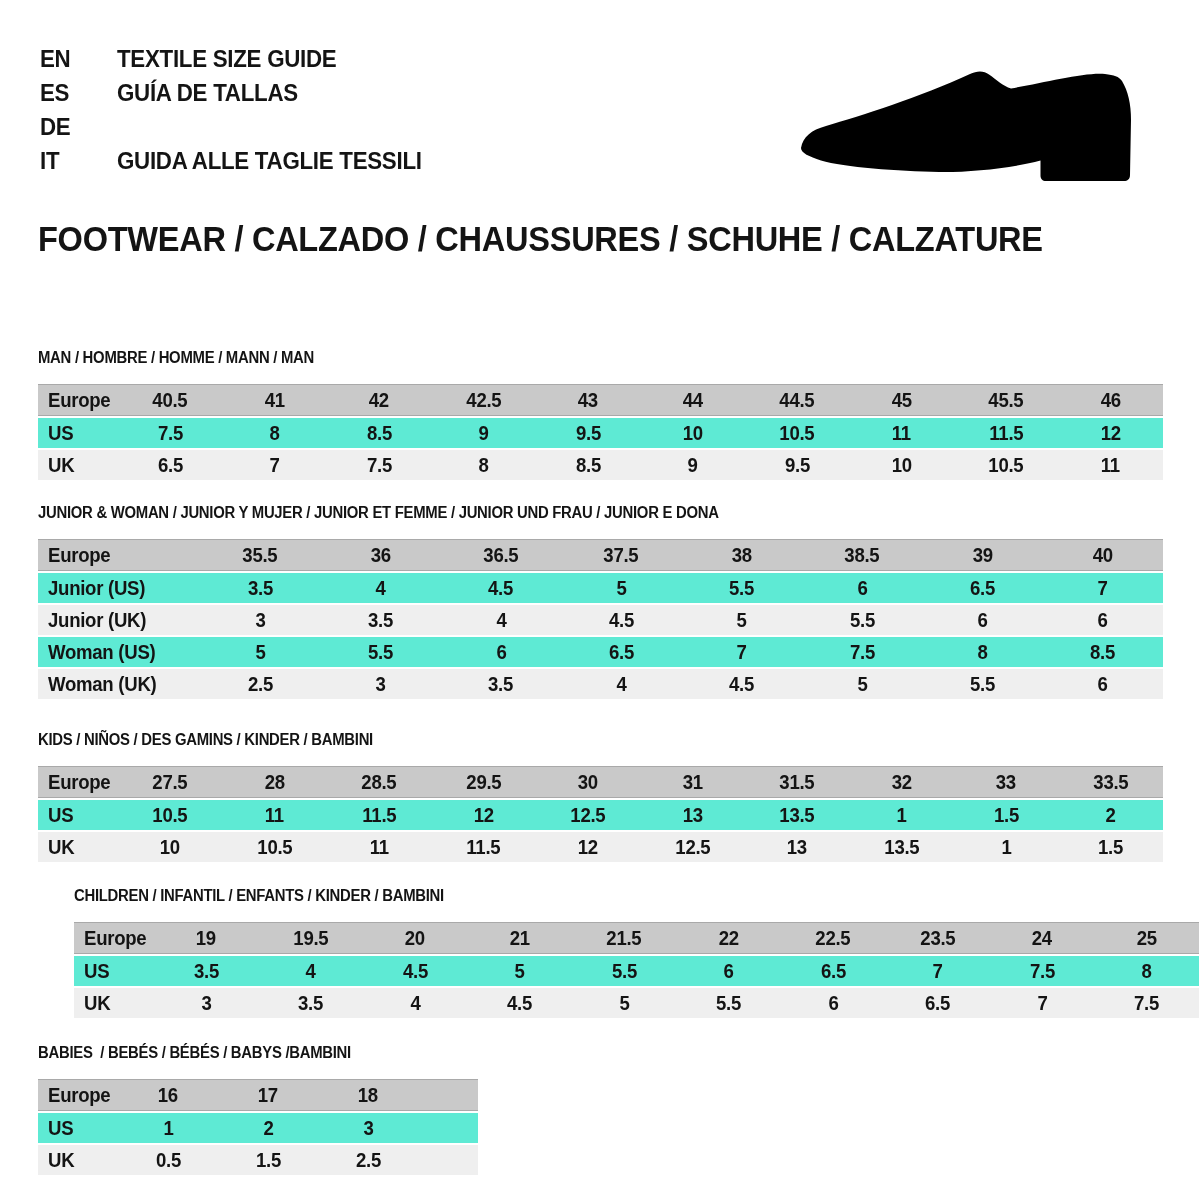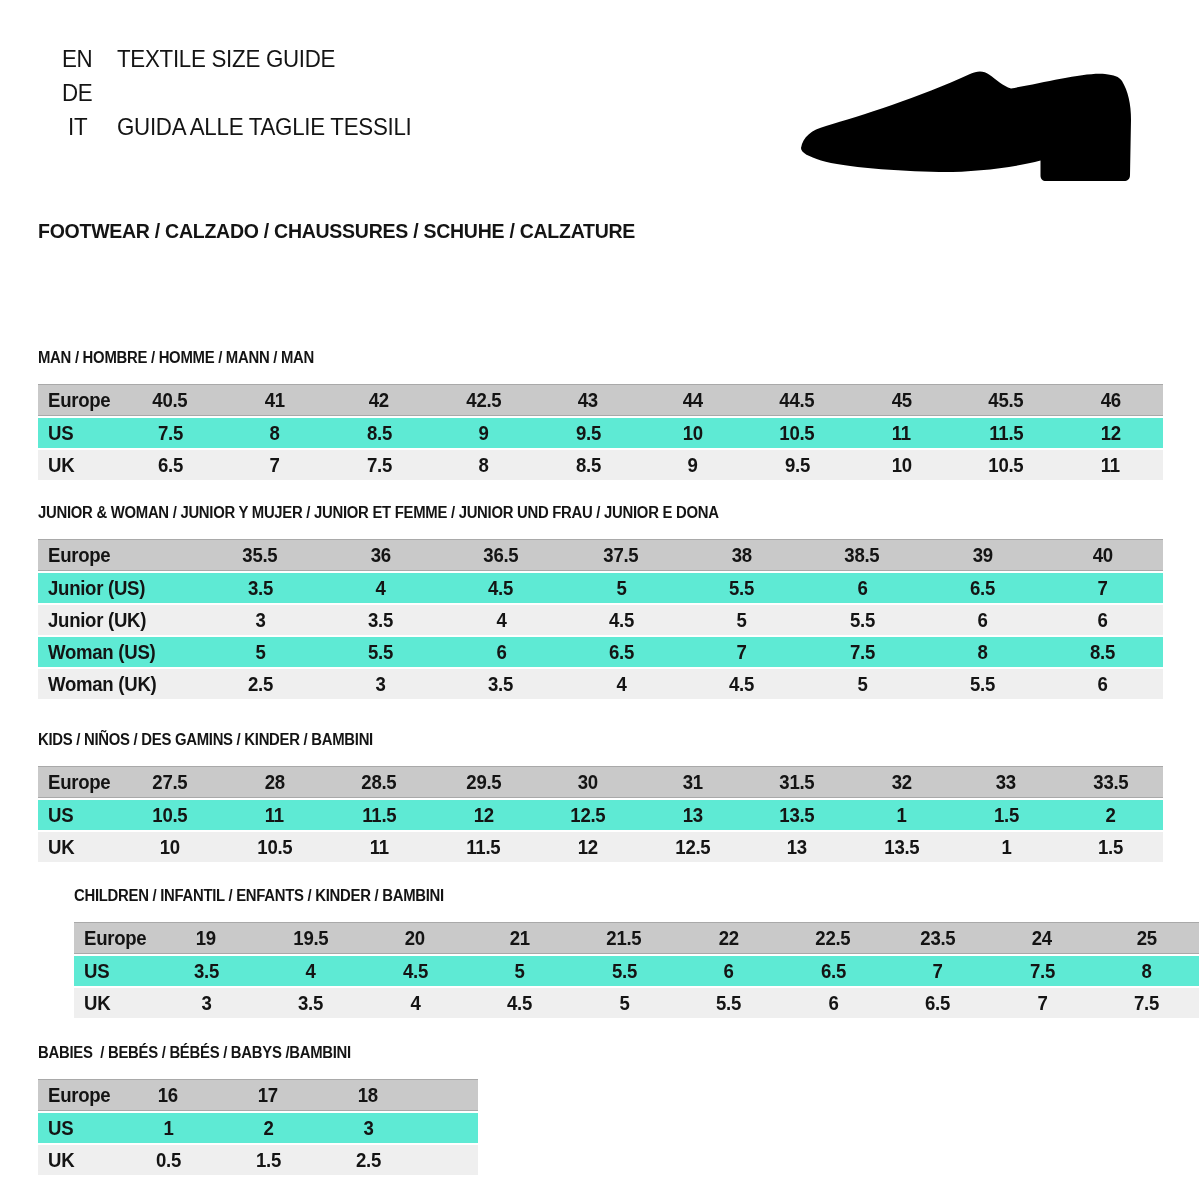--- a/index.html
+++ b/index.html
@@ -16,25 +16,25 @@
     position: relative;
     overflow: hidden;
     font-family: "Liberation Sans", sans-serif;
     color: var(--text);
   }
   .cond  { display: inline-block; transform: scaleX(.93); transform-origin: 0 50%; white-space: pre; }
   .condc { display: inline-block; transform: scaleX(.93); transform-origin: 50% 50%; white-space: pre; }
 
   
   .lang-block { position: absolute; left: 40px; top: 42px; }
-  .lang-row { display: flex; height: 34px; align-items: center; font-size: 24px; font-weight: normal; letter-spacing: -0.3px; text-align: center; }
+  .lang-row { display: flex; height: 34px; align-items: center; font-size: 24px; font-weight: bold; letter-spacing: -0.3px; }
   .lang-code { width: 77px; flex: none; }
 
   
-  .category-line { position: absolute; left: 38px; top: 219px; font-size: 21px; font-weight: bold; letter-spacing: -0.3px; }
+  .category-line { position: absolute; left: 38px; top: 219px; font-size: 35px; font-weight: bold; letter-spacing: -0.3px; }
 
   
   .shoe-wrap { position: absolute; left: 798px; top: 60px; width: 342px; height: 128px; }
   .shoe-wrap svg { display: block; width: 100%; height: 100%; }
 
   
   .section { position: absolute; left: 38px; }
   .sec-heading { font-size: 16px; line-height: 20px; height: 20px; font-weight: bold; letter-spacing: -0.3px; margin-bottom: 16px; }
   .size-table { width: 1125px; font-size: 20px; font-weight: bold; letter-spacing: -0.3px; }
   .size-table.babies-table { width: 440px; }
@@ -61,20 +61,24 @@
 </head>
 <body>
 
 <div class="lang-block">
 
     <div class="lang-row">
       <span class="lang-code"><span class="cond">EN</span></span>
       <span class="lang-label"><span class="cond">TEXTILE SIZE GUIDE</span></span>
     </div>
 
+    <div class="lang-row">
+      <span class="lang-code"><span class="cond">ES</span></span>
+      <span class="lang-label"><span class="cond">GUÍA DE TALLAS</span></span>
+    </div>
 
 
     <div class="lang-row">
       <span class="lang-code"><span class="cond">DE</span></span>
     </div>
 
     <div class="lang-row">
       <span class="lang-code"><span class="cond">IT</span></span>
       <span class="lang-label"><span class="cond">GUIDA ALLE TAGLIE TESSILI</span></span>
     </div>

